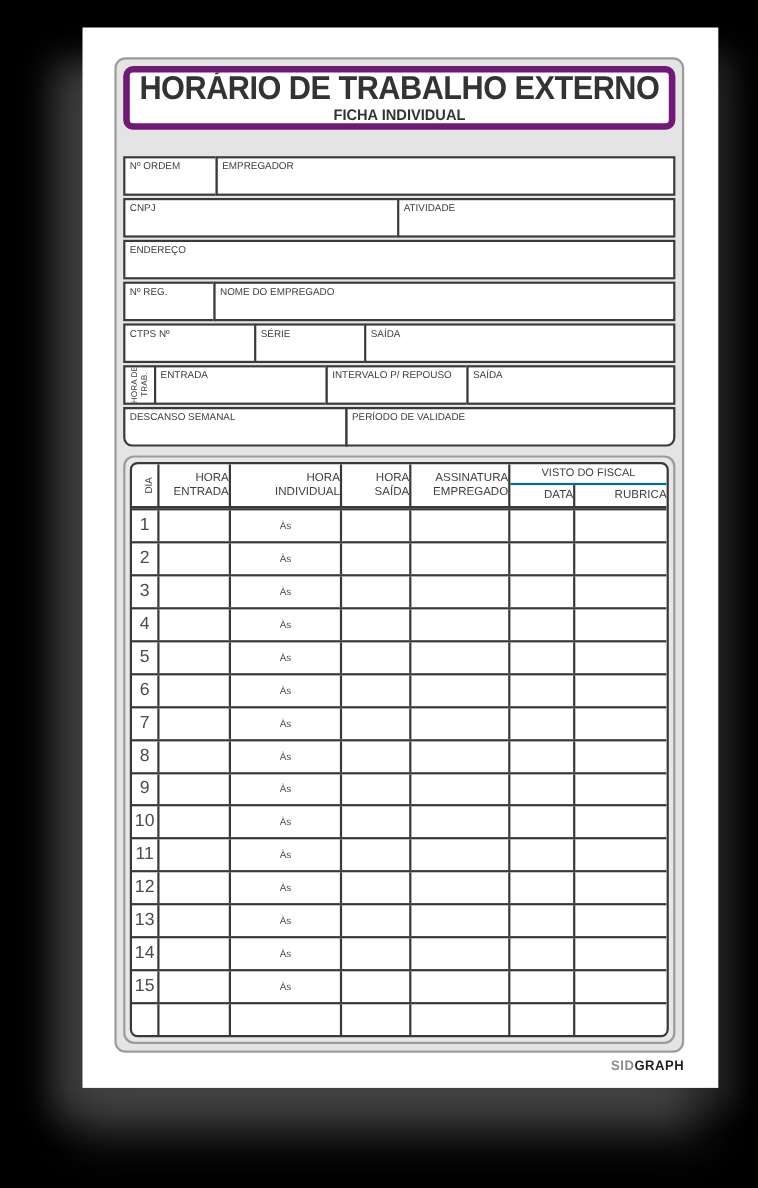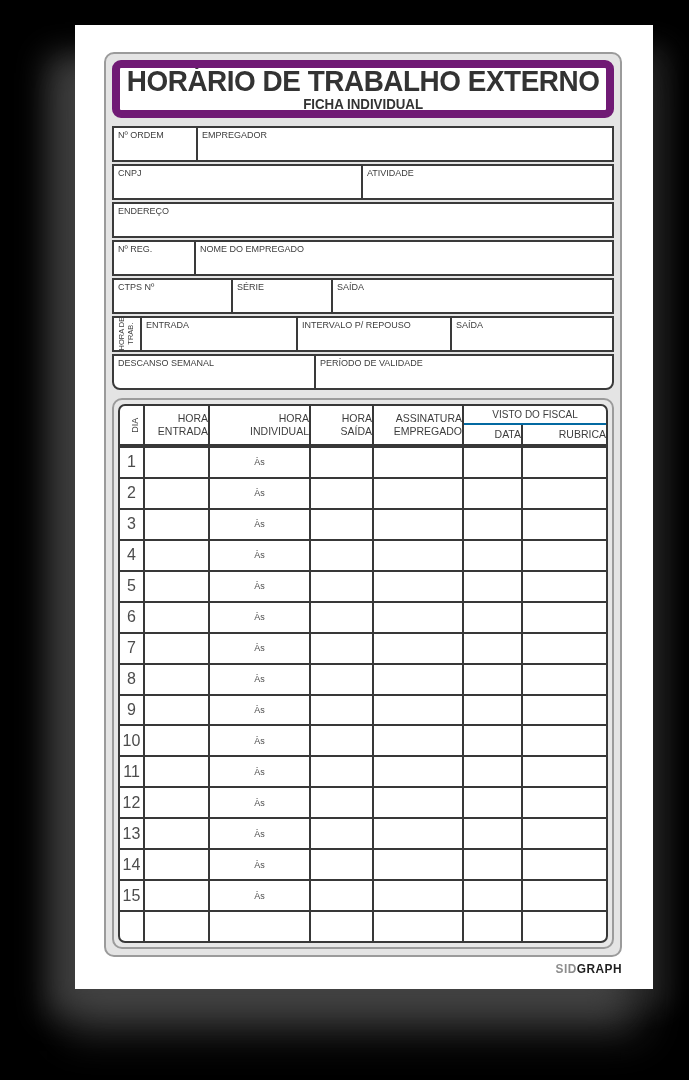--- a/index.html
+++ b/index.html
@@ -18,37 +18,37 @@
 
   
   .panel {
     position:absolute; left:29px; top:27px; width:518px; height:905px;
     background:#e4e4e4; border:2px solid #9b9b9b; border-radius:10px;
     padding:6px; display:flex; flex-direction:column;
   }
 
   
   .title-box {
-    background:#fff; border:8px solid #701a75; border-radius:9px;
+    background:#fff; border:6px solid #701a75; border-radius:9px;
     height:58px; flex:0 0 58px; display:flex; flex-direction:column;
     align-items:center; justify-content:center; overflow:hidden;
   }
   .title-box h1 {
     font-size:30px; font-weight:bold; color:#333; letter-spacing:-.5px;
     white-space:nowrap; transform:scaleX(.93); line-height:1.02;
   }
   .title-box h2 {
     font-size:14px; font-weight:bold; color:#333; letter-spacing:0;
     transform:scaleX(.95); line-height:1.1;
   }
 
   
   .form-block { margin:8px 0 8px 0; flex:0 0 auto; }
   .frow { display:flex; height:36px; margin-top:2px; }
-  .frow:first-child { margin-top:0; }
+  .frow:first-child { margin-top:16px; }
   .fcell {
     background:#fff; border:2px solid #3a3a3a; margin-left:-2px;
     padding:2px 4px; font-size:9px; color:#3d3d3d; overflow:hidden;
   }
   .fcell:first-child { margin-left:0; }
   .grow { flex:1 1 auto; }
   .frow:last-child .fcell:first-child { border-bottom-left-radius:8px; }
   .frow:last-child .fcell:last-child  { border-bottom-right-radius:8px; }
   .vcell { display:flex; align-items:center; justify-content:center; padding:0; }
   .vtxt {
@@ -139,21 +139,21 @@
         <div class="fcell grow">SAÍDA</div>
       </div>
       <div class="frow">
         <div class="fcell vcell" style="width:30px">
           <div class="vtxt">
             <span>HORA DE</span><br>
             <span>TRAB.</span>
           </div>
         </div>
         <div class="fcell" style="width:158px">ENTRADA</div>
-        <div class="fcell" style="width:156px">INTERVALO P/ REPOUSO</div>
+        <div class="fcell" style="width:130px">INTERVALO P/ REPOUSO</div>
         <div class="fcell grow">SAÍDA</div>
       </div>
       <div class="frow">
         <div class="fcell" style="width:204px">DESCANSO SEMANAL</div>
         <div class="fcell grow">PERÍODO DE VALIDADE</div>
       </div>
     </div>
 
     <div class="table-frame">
       <div class="tgrid">

